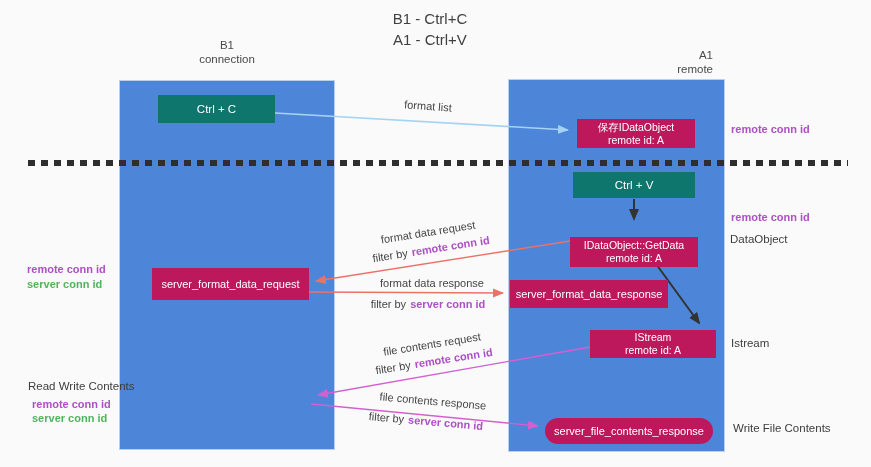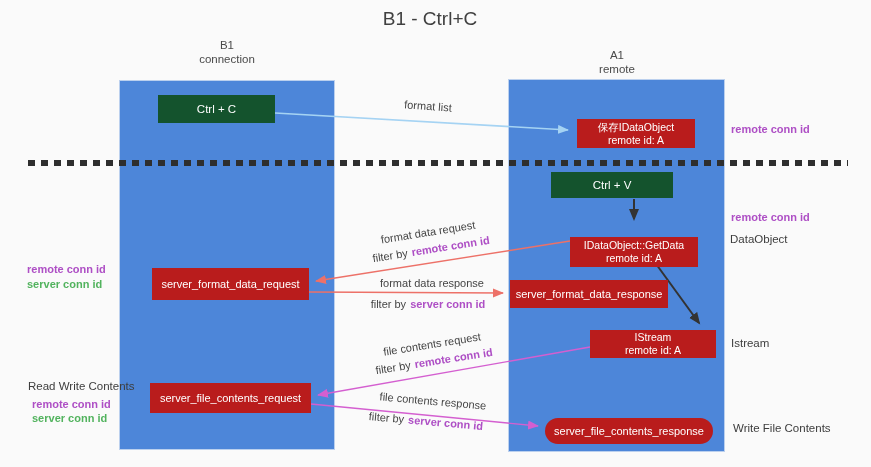--- a/index.html
+++ b/index.html
@@ -5,42 +5,42 @@
   * { margin: 0; padding: 0; box-sizing: border-box; }
   html, body { background: #fafafa; }
   body {
     font-family: "Liberation Sans", "DejaVu Sans", sans-serif;
     width: 871px; height: 467px; position: relative; overflow: hidden;
     color: #3d3d3d;
   }
   .stage { position: absolute; inset: 0; width: 871px; height: 467px; }
 
   .title { position: absolute; left: 300px; top: 8px; width: 260px; text-align: center;
-           font-size: 19px; color: #404040; line-height: 21px; }
+           font-size: 15px; color: #404040; line-height: 21px; }
 
   .lane-header { position: absolute; text-align: center; font-size: 11.5px; color: #4a4a4a; line-height: 14px; }
   .lane-header.left  { left: 157px; top: 38px; width: 140px; }
-  .lane-header.right { left: 547px; top: 48px; width: 140px; }
+  .lane-header.right { left: 573px; top: 48px; width: 140px; text-align: right; }
 
   .lane { position: absolute; background: #4d86d9; border: 1px solid rgba(200,216,240,.9); z-index: 1; }
   .lane.left  { left: 119px; top: 80px; width: 216px; height: 370px; }
   .lane.right { left: 508px; top: 79px; width: 217px; height: 373px; }
 
   .dashline { position: absolute; left: 28px; top: 160px; width: 820px; height: 6px; z-index: 4;
     background: repeating-linear-gradient(90deg, #2e2e2e 0 7px, transparent 7px 13px); }
 
   .node { position: absolute; z-index: 5; display: flex; flex-direction: column;
           align-items: center; justify-content: center; color: #fff; text-align: center; }
-  .node.green  { background: #14532d; font-size: 11.5px; }
-  .node.orange { background: #b91c1c; font-size: 11px; }
+  .node.green  { background: #0f766e; font-size: 11.5px; }
+  .node.orange { background: #be185d; font-size: 11px; }
   .node .l2line { font-size: 10.5px; line-height: 13px; }
 
   #ctrl-c   { left: 158px; top: 95px;  width: 117px; height: 28px; }
   #saved-do { left: 577px; top: 119px; width: 118px; height: 29px; }
-  #ctrl-v   { left: 551px; top: 172px; width: 122px; height: 26px; }
+  #ctrl-v   { left: 573px; top: 172px; width: 122px; height: 26px; }
   #getdata  { left: 570px; top: 227px; width: 128px; height: 30px; margin-top: 10px; }
   #fmt-req  { left: 152px; top: 268px; width: 157px; height: 32px; }
   #fmt-resp { left: 510px; top: 280px; width: 158px; height: 28px; }
   #istream  { left: 590px; top: 330px; width: 126px; height: 28px; }
   #file-req { left: 150px; top: 383px; width: 161px; height: 30px; }
   #file-resp{ left: 545px; top: 418px; width: 168px; height: 26px; border-radius: 13px; }
 
   svg.arrows { position: absolute; inset: 0; z-index: 3; }
 
   .alabel { position: absolute; z-index: 6; white-space: nowrap; font-size: 11px; color: #454545;
@@ -52,20 +52,21 @@
   .side.bold-purple { color: #ae4fc5; font-weight: bold; font-size: 11px; }
   .side.bold-green  { color: #52b35e; font-weight: bold; font-size: 11px; }
 </style>
 </head>
 <body>
 
 <div class="stage">
 
   <div class="title">
     <div>B1 - Ctrl+C</div>
+    <div>A1 - Ctrl+V</div>
   </div>
 
   <div class="lane-header left">
     <div>B1</div>
     <div>connection</div>
   </div>
   <div class="lane-header right">
     <div>A1</div>
     <div>remote</div>
   </div>
@@ -123,23 +124,20 @@
 
   <div id="fmt-req" class="node orange">
     <span>server_format_data_request</span>
   </div>
 
   <div id="istream" class="node orange">
     <span class="l2line">IStream</span>
     <span class="l2line">remote id: A</span>
   </div>
 
-  <div id="file-req" class="node orange">
-    <span>server_file_contents_request</span>
-  </div>
 
   <div id="file-resp" class="node orange">
     <span>server_file_contents_response</span>
   </div>
 
   <div class="alabel" style="left:428px; top:106px; transform:translate(-50%,-50%) rotate(4deg);">format list</div>
 
   <div class="alabel" style="left:428px; top:232px; transform:translate(-50%,-50%) rotate(-9deg);">format data request</div>
   <div class="alabel" style="left:431px; top:249px; transform:translate(-50%,-50%) rotate(-9deg);">
     <span class="pfx">filter by</span><span class="hl-purple">remote conn id</span>

